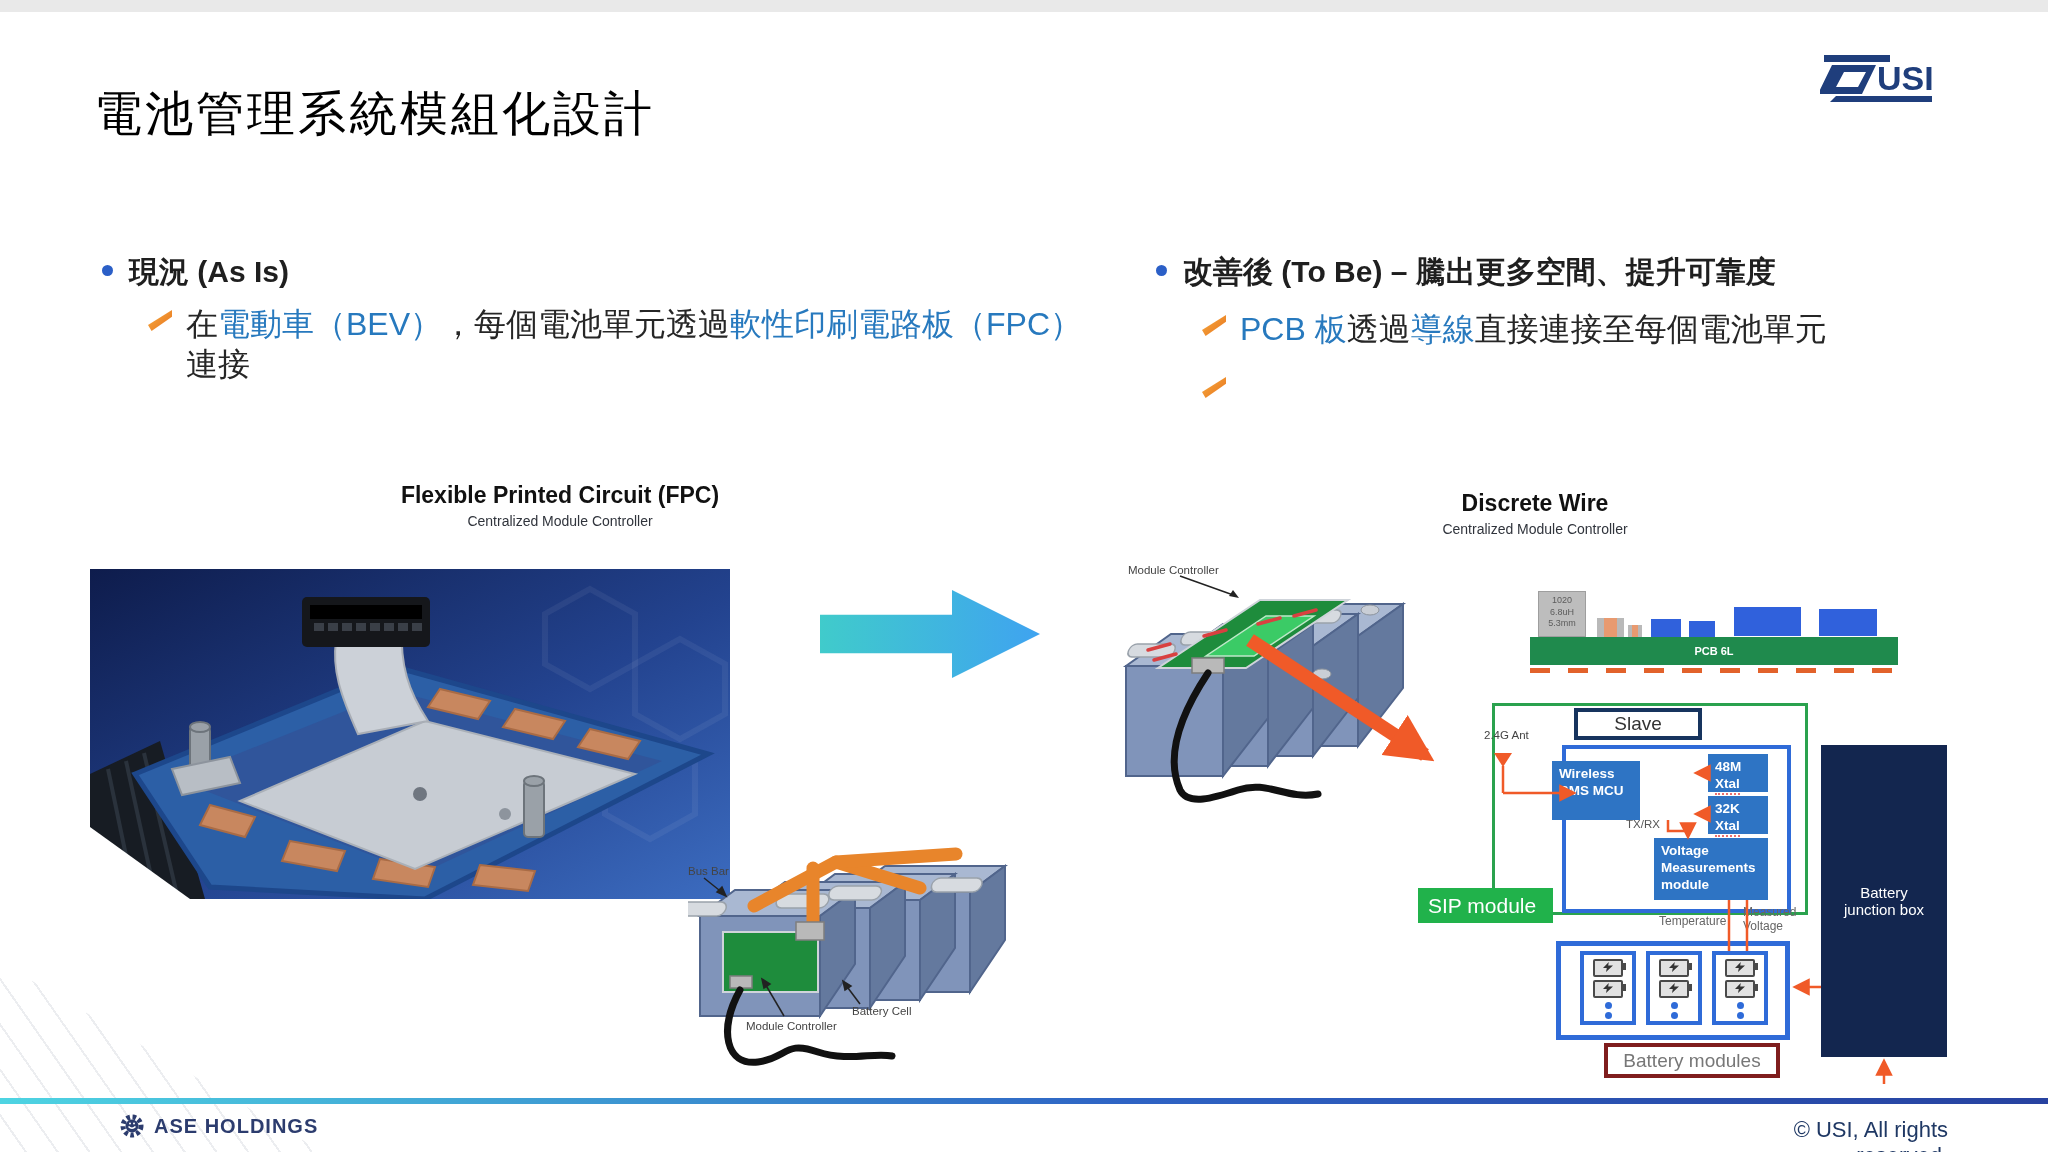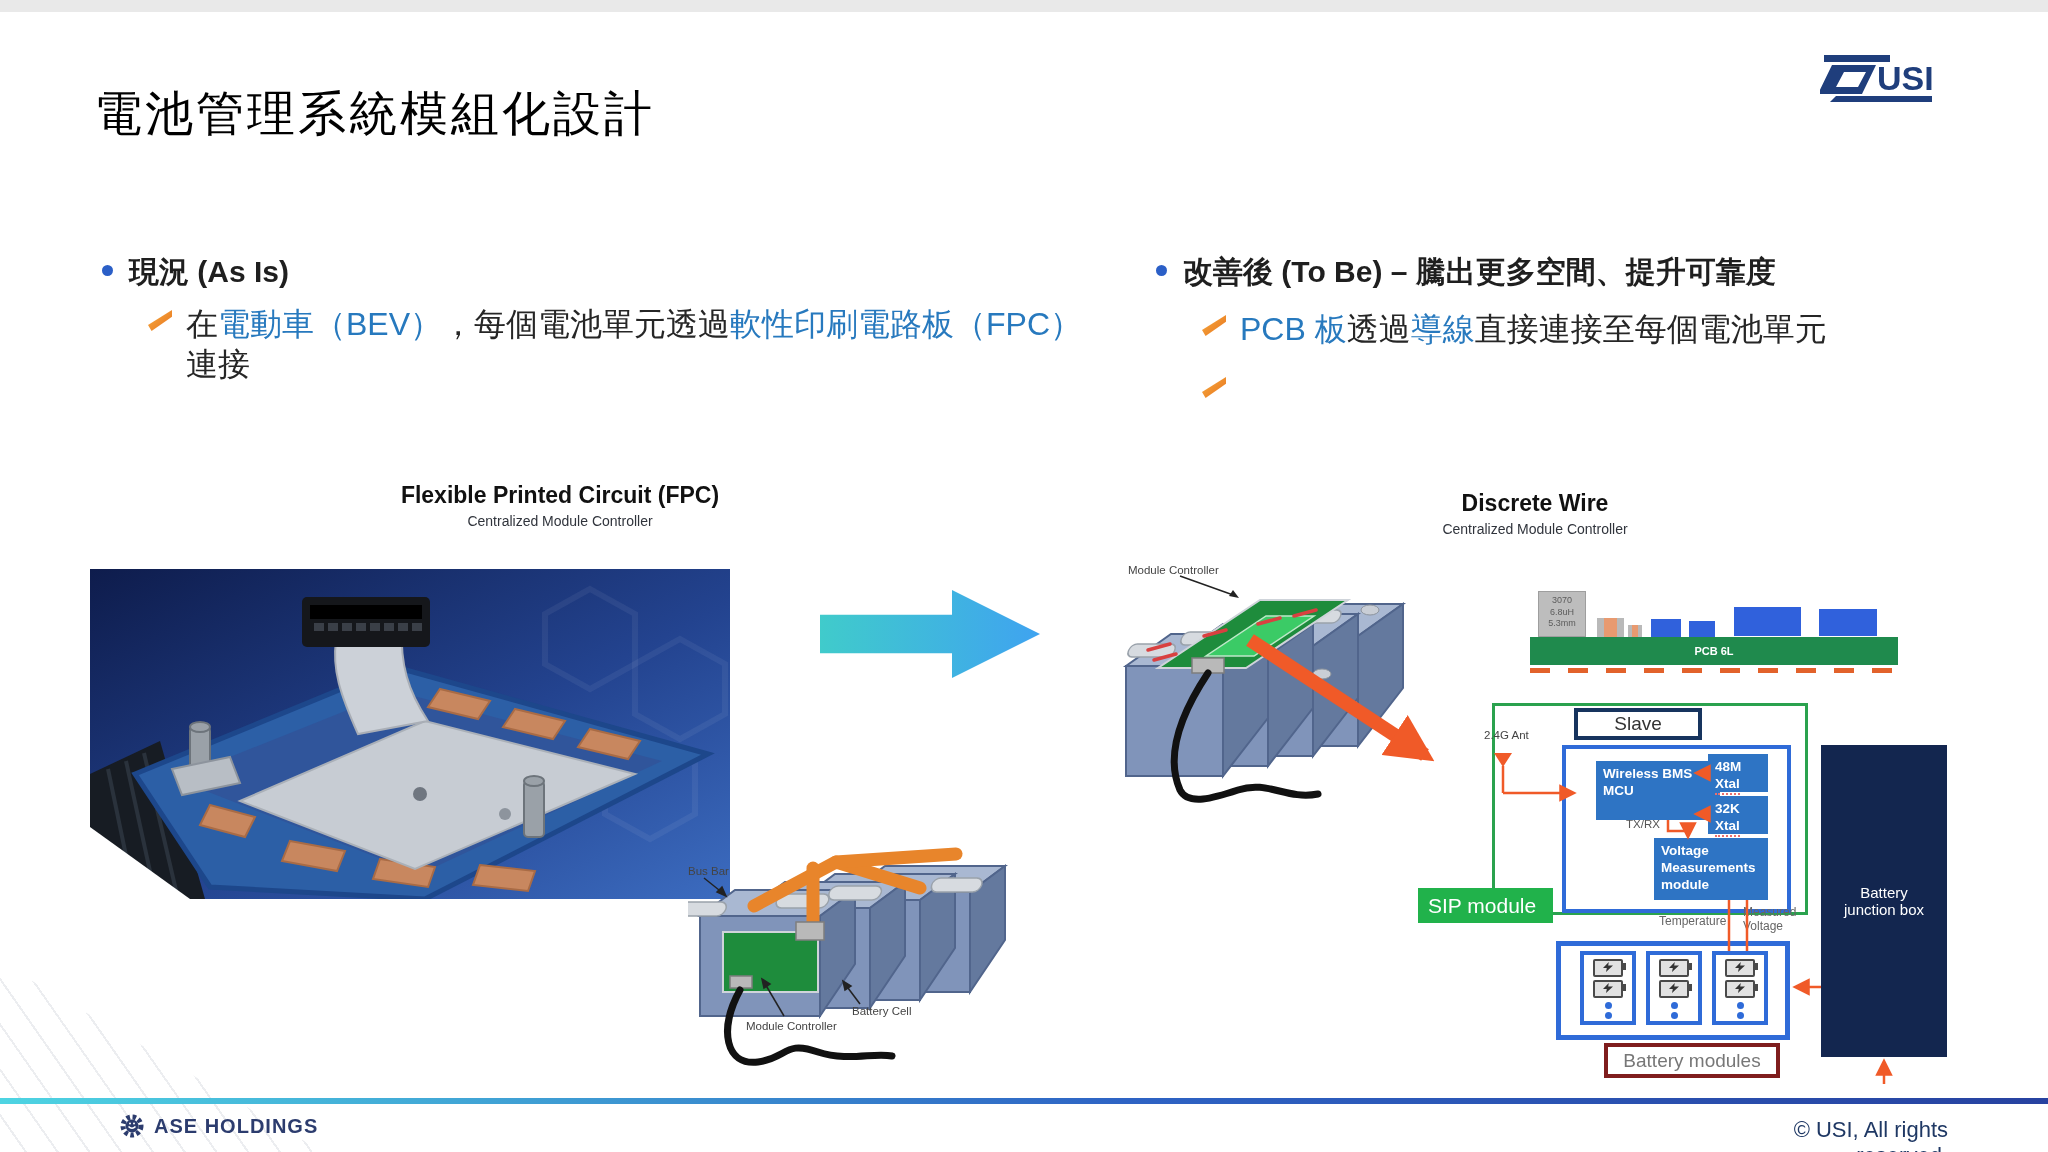--- a/index.html
+++ b/index.html
@@ -268,21 +268,21 @@
 
     <path d="M 90 115 C 60 160 48 200 62 232 C 70 248 96 240 120 232 C 150 222 168 242 200 236" stroke="#111" stroke-width="7" fill="none" stroke-linecap="round"></path>
 
     <line x1="62" y1="18" x2="118" y2="38" stroke="#222" stroke-width="1.5"></line>
     <polygon points="121,40 111,38 115,32" fill="#222"></polygon>
   </svg>
   <div class="abs smalllabel" style="left:1128px;top:552px">Module Controller</div>
 
   <div class="abs" style="left:1538px;top:579px;width:48px;height:46px;background:#bdbdbd;border:1px solid #9e9e9e;
        font-size:9px;color:#5c5c5c;text-align:center;line-height:1.3;padding-top:3px;box-sizing:border-box">
-    <div>3070</div>
+    <div>1020</div>
     <div>6.8uH</div>
     <div>5.3mm</div>
   </div>
   <div class="abs" style="left:1597px;top:606px;width:27px;height:20px;
        background:linear-gradient(90deg,#b9b9b9 0 25%,#E89A70 25% 75%,#b9b9b9 75%)"></div>
   <div class="abs" style="left:1628px;top:613px;width:14px;height:13px;
        background:linear-gradient(90deg,#b9b9b9 0 28%,#E89A70 28% 72%,#b9b9b9 72%)"></div>
   <div class="abs" style="left:1651px;top:607px;width:30px;height:19px;background:#3061DC"></div>
   <div class="abs" style="left:1689px;top:609px;width:26px;height:17px;background:#3061DC"></div>
   <div class="abs" style="left:1734px;top:595px;width:67px;height:29px;background:#3061DC"></div>
@@ -290,21 +290,21 @@
   <div class="abs" style="left:1530px;top:625px;width:368px;height:28px;background:#1F8A4D;color:#fff;
        font-size:11px;font-weight:700;display:flex;align-items:center;justify-content:center">PCB 6L</div>
   <div class="abs" style="left:1530px;top:656px;width:368px;height:5px;
        background:repeating-linear-gradient(90deg,#E2622B 0 20px,transparent 20px 38px)"></div>
 
   <div class="abs" style="left:1492px;top:691px;width:316px;height:212px;border:3px solid #2AA24E;box-sizing:border-box"></div>
   <div class="abs" style="left:1562px;top:733px;width:229px;height:168px;border:4px solid #2F6BD8;background:#fff;box-sizing:border-box"></div>
   <div class="abs" style="left:1574px;top:696px;width:128px;height:32px;border:4px solid #17345E;background:#fff;
        box-sizing:border-box;display:flex;align-items:center;justify-content:center;font-size:19px;color:#333">Slave</div>
   <div class="abs smalllabel" style="left:1484px;top:717px">2.4G Ant</div>
-  <div class="abs bluebox" style="left:1596px;top:749px;width:124px;height:59px">Wireless BMS MCU</div>
+  <div class="abs bluebox" style="left:1552px;top:749px;width:88px;height:59px">Wireless BMS MCU</div>
   <div class="abs bluebox" style="left:1708px;top:742px;width:60px;height:38px">
     <div>48M</div>
     <span class="xtal-u">Xtal</span>
   </div>
   <div class="abs bluebox" style="left:1708px;top:784px;width:60px;height:38px">
     <div>32K</div>
     <span class="xtal-u">Xtal</span>
   </div>
   <div class="abs smalllabel" style="left:1626px;top:806px;color:#555">TX/RX</div>
   <div class="abs bluebox" style="left:1654px;top:826px;width:114px;height:62px">Voltage Measurements module</div>

